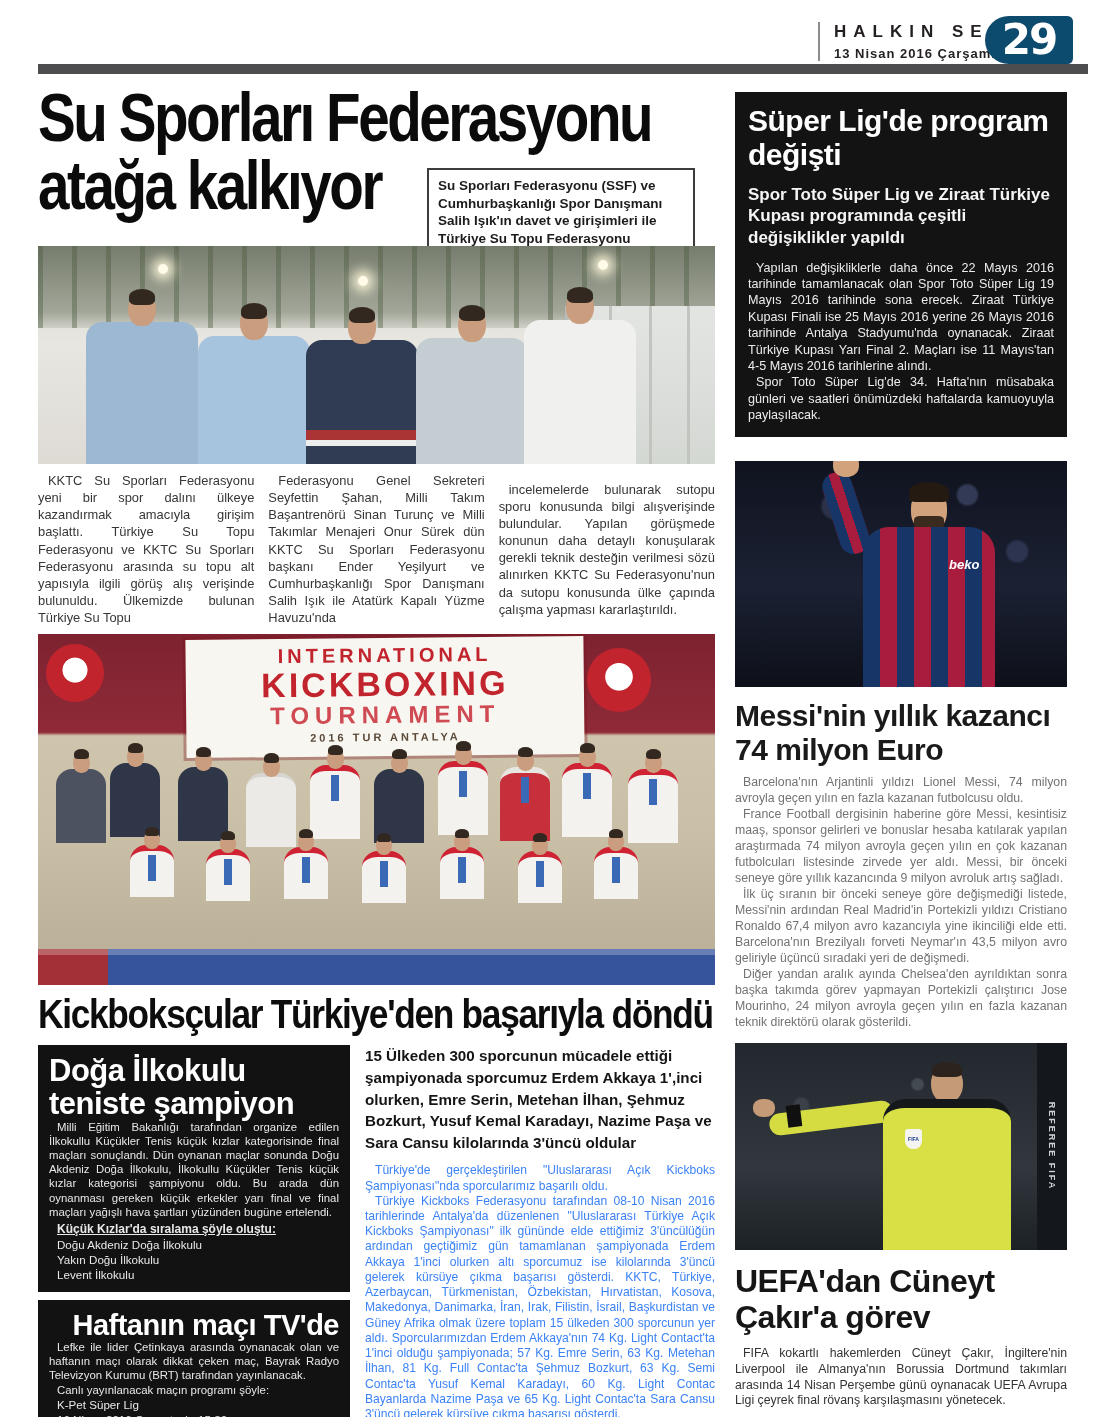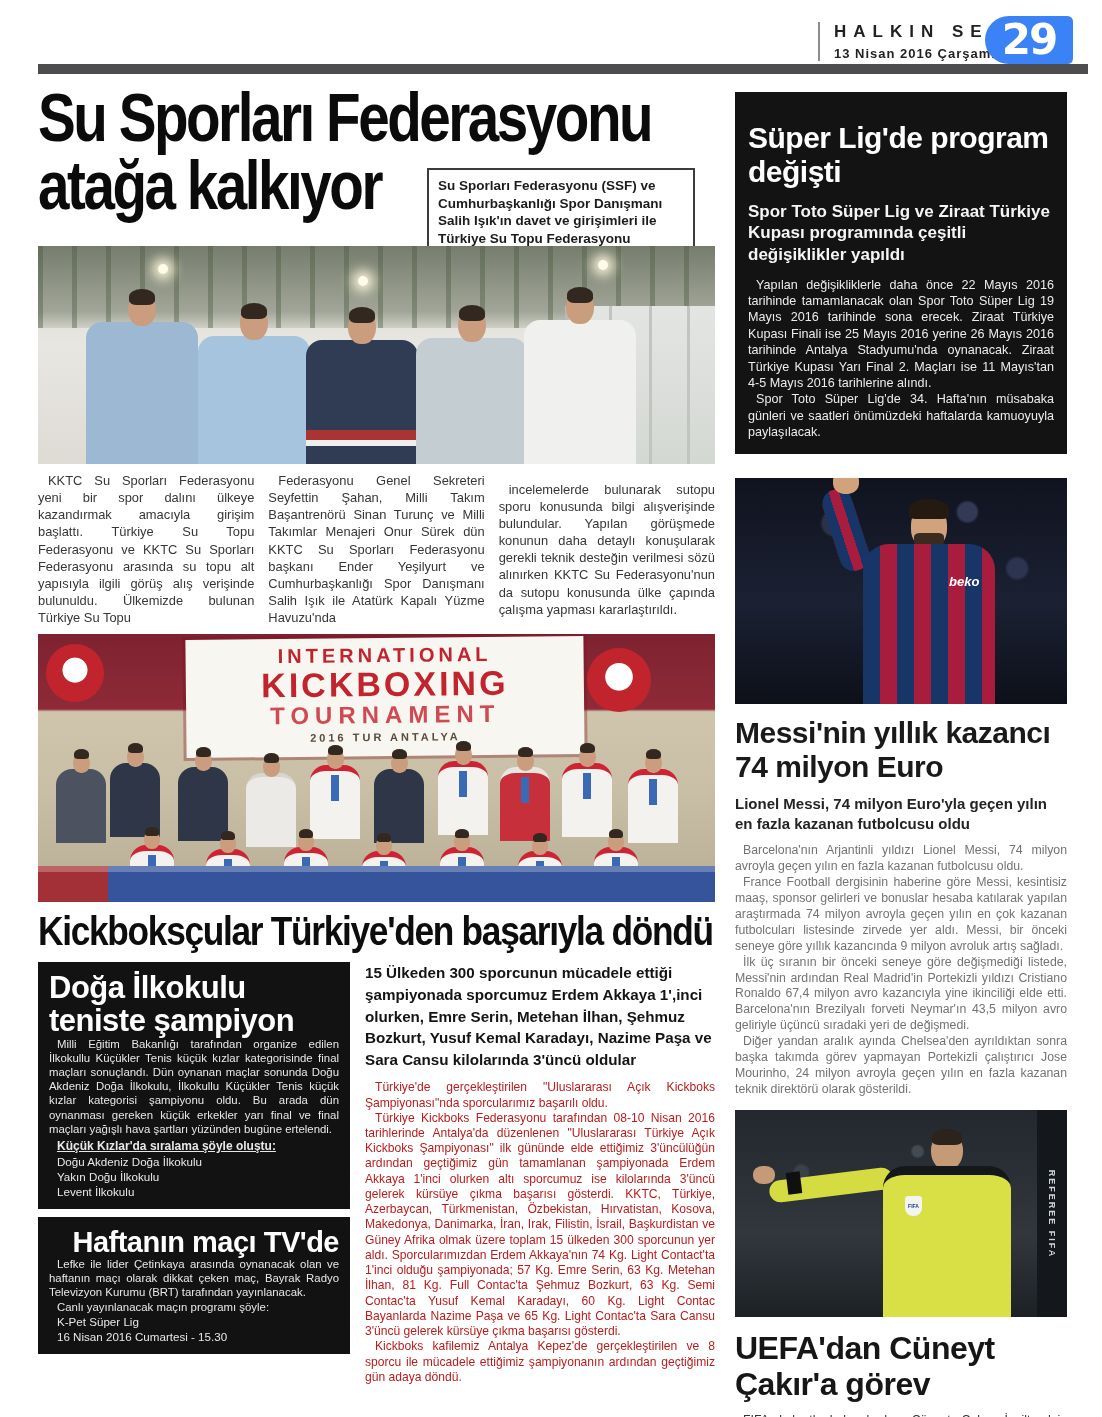--- a/index.html
+++ b/index.html
@@ -4,21 +4,21 @@
 <style>
   * { margin:0; padding:0; box-sizing:border-box; }
   body { background:#888; font-family:"Liberation Sans", sans-serif; }
   .page { position:relative; width:1102px; height:1417px; background:#ffffff;
           margin:0 auto; overflow:hidden; color:#2b2b2b; }
 
   
   .masthead { position:absolute; top:22px; left:818px; border-left:2px solid #8a8c8e; padding-left:14px; }
   .paper-name { font-size:17px; font-weight:bold; letter-spacing:7px; color:#231f20; white-space:nowrap; }
   .paper-date { font-size:13px; font-weight:bold; letter-spacing:1px; color:#231f20; margin-top:4px; }
-  .page-badge { position:absolute; top:16px; left:985px; width:88px; height:48px; background:#3b82f6;
+  .page-badge { position:absolute; top:16px; left:985px; width:88px; height:48px; background:#0c4a6e;
                 border-radius:26px 6px 6px 26px; display:flex; align-items:center; justify-content:center; }
   .page-badge span { color:#fff; font-size:42px; font-weight:bold; letter-spacing:-2px;
                      font-family:"DejaVu Sans", sans-serif; line-height:1; }
   .top-rule { position:absolute; top:64px; left:38px; width:1050px; height:10px; background:#4d4d4f; }
 
   
   .left-col  { position:absolute; left:38px;  top:84px; width:677px; }
   .right-col { position:absolute; left:735px; top:92px; width:332px; }
 
   
@@ -47,21 +47,21 @@
   .p1-window i { position:absolute; top:0; bottom:0; width:3px; background:#c2c5bf; }
   .person { position:absolute; }
   .p-head { position:relative; margin:0 auto; background:#c99d7d; border-radius:50% 50% 46% 46%; }
   .p-head::before { content:""; position:absolute; top:-3px; left:1px; right:1px; height:46%;
                     background:#33281f; border-radius:50% 50% 30% 30%; }
   .p-body { margin:-4px auto 0; border-radius:16px 16px 0 0; }
   .ph1 .p-head { width:28px; height:34px; }
   .ph1 .p-body { width:112px; height:156px; }
 
   
-  .photo2 { width:677px; height:268px; margin-top:8px;
+  .photo2 { width:677px; height:351px; margin-top:8px;
             background:linear-gradient(180deg,#7e2230 0%, #8f2a38 28%, #cfc5ad 29%, #c9bfa6 58%, #b7ad96 100%);text-decoration:underline; }
   .kb-banner { position:absolute; top:4px; left:148px; width:398px; height:118px; background:#f8f6f0;
                transform:rotate(-0.6deg); text-align:center; padding-top:6px;
                box-shadow:0 0 0 3px rgba(120,20,30,.35); }
   .kb-b1 { color:#c2242e; font-weight:bold; font-size:20px; letter-spacing:4px; }
   .kb-b2 { color:#c2242e; font-weight:800; font-size:34px; letter-spacing:3px; line-height:1.02; }
   .kb-b3 { color:#cf4a52; font-weight:bold; font-size:24px; letter-spacing:6px; line-height:1.05; }
   .kb-sub { color:#5a4a3a; font-weight:bold; font-size:11px; letter-spacing:3px; margin-top:4px; }
   .kb-logo { position:absolute; border-radius:50%; background:radial-gradient(circle at 50% 45%, #fff 0 28%, #c2242e 30% 100%); }
   .kb-logo.l1 { top:10px; left:8px; width:58px; height:58px; }
@@ -92,24 +92,24 @@
   .bb-head { font-weight:800; color:#ffffff; line-height:1.04; letter-spacing:-0.5px; }
   .box1 .bb-head { font-size:31px; }
   .box2 .bb-head { font-size:29px;text-align:right; }
   .bb-body { font-size:11.4px; line-height:1.24; text-align:justify; color:#e8e8e8; }
   .bb-body p { text-indent:8px; }
   .bb-listhead { font-weight:bold; text-decoration:underline; margin-top:3px; text-indent:8px; font-size:12px; }
   .bb-rank { text-indent:8px; font-size:11.6px; line-height:1.3; }
   .kick-textcol { flex:1; padding-left:2px; }
   .kick-intro { font-size:15.2px; font-weight:bold; color:#141414; line-height:1.42; }
   .kick-body { margin-top:10px; }
-  .kick-body p { font-size:12.1px; line-height:1.26; text-align:justify; color:#b91c1c; text-indent:10px; }
-
-  
-  .superlig-box { background:#131313; color:#fff; padding:29px 13px 14px; }
+  .kick-body p { font-size:12.1px; line-height:1.26; text-align:justify; color:#3b82f6; text-indent:10px; }
+
+  
+  .superlig-box { background:#131313; color:#fff; padding:12px 13px 14px; }
   .sl-head { font-size:30px; font-weight:800; letter-spacing:-0.5px; color:#fff; }
   .sl-sub  { font-size:17px; font-weight:bold; margin-top:12px; line-height:1.25; color:#f5f5f5; }
   .sl-body { margin-top:12px; }
   .sl-body p { font-size:12.6px; line-height:1.3; text-align:justify; color:#ececec; text-indent:8px; }
 
   .photo3 { width:332px; height:226px; margin-top:24px;
             background:radial-gradient(circle at 30% 20%, #2a3148 0 4%, transparent 5%),
                        radial-gradient(circle at 70% 15%, #323a55 0 3%, transparent 4%),
                        radial-gradient(circle at 85% 40%, #2c3450 0 3%, transparent 4%),
                        linear-gradient(180deg,#10131f 0%, #1b2133 55%, #0d1019 100%); }
@@ -350,21 +350,20 @@
 
     <div class="photo photo3">
       <div class="messi-arm"></div>
       <div class="messi-fist"></div>
       <div class="messi-head"></div>
       <div class="messi-torso"></div>
       <div class="messi-brand">beko</div>
     </div>
 
     <div class="messi-headline">Messi'nin yıllık kazancı 74 milyon Euro</div>
-    <div class="messi-sub">Lionel Messi, 74 milyon Euro'yla geçen yılın en fazla kazanan futbolcusu oldu</div>
     <div class="messi-body">
       <p>Barcelona'nın Arjantinli yıldızı Lionel Messi, 74 milyon avroyla geçen yılın en fazla kazanan futbolcusu oldu.</p>
       <p>France Football dergisinin haberine göre Messi, kesintisiz maaş, sponsor gelirleri ve bonuslar hesaba katılarak yapılan araştırmada 74 milyon avroyla geçen yılın en çok kazanan futbolcuları listesinde zirvede yer aldı. Messi, bir önceki seneye göre yıllık kazancında 9 milyon avroluk artış sağladı.</p>
       <p>İlk üç sıranın bir önceki seneye göre değişmediği listede, Messi'nin ardından Real Madrid'in Portekizli yıldızı Cristiano Ronaldo 67,4 milyon avro kazancıyla yine ikinciliği elde etti. Barcelona'nın Brezilyalı forveti Neymar'ın 43,5 milyon avro geliriyle üçüncü sıradaki yeri de değişmedi.</p>
       <p>Diğer yandan aralık ayında Chelsea'den ayrıldıktan sonra başka takımda görev yapmayan Portekizli çalıştırıcı Jose Mourinho, 24 milyon avroyla geçen yılın en fazla kazanan teknik direktörü olarak gösterildi.</p>
     </div>
 
     <div class="photo photo4">
       <div class="ref-board">
         <span>REFEREE  FIFA</span>

